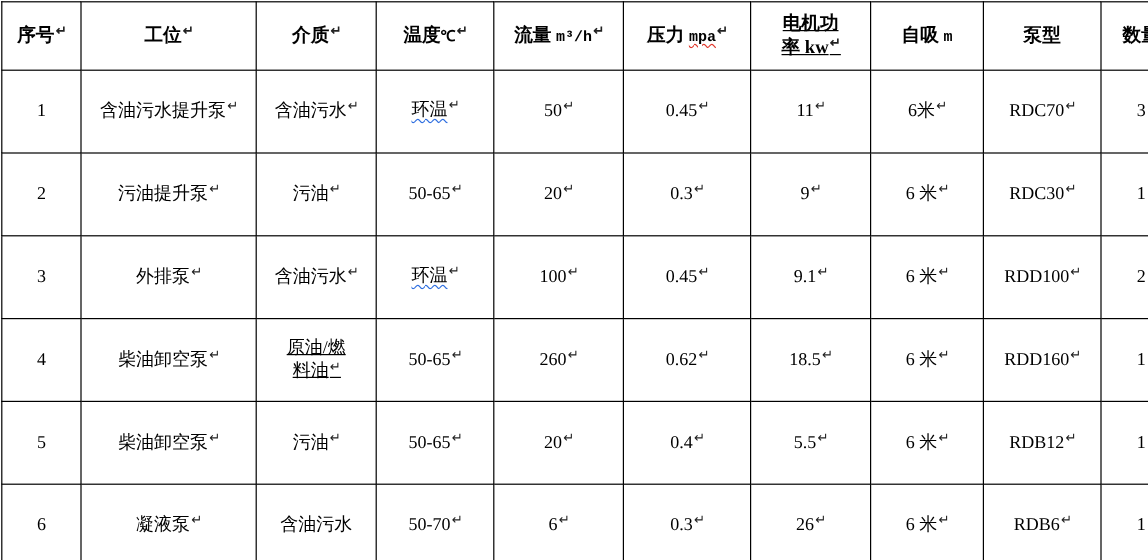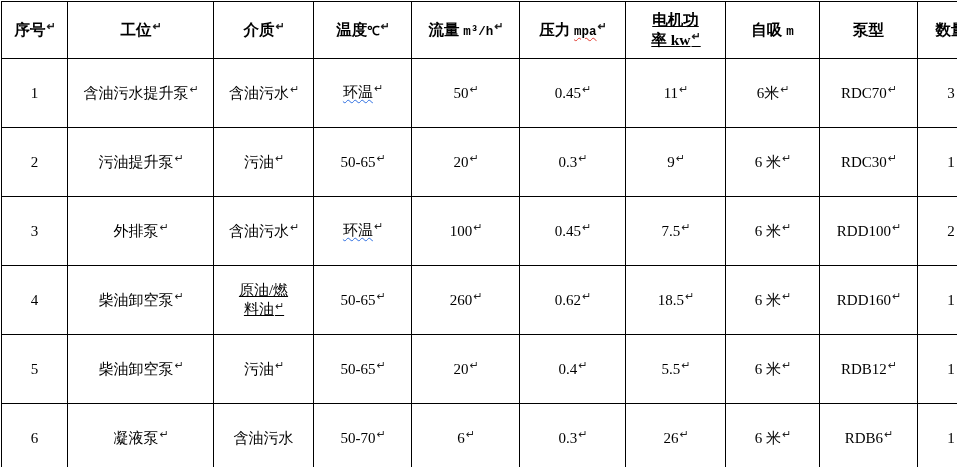--- a/index.html
+++ b/index.html
@@ -232,21 +232,21 @@
         <td>
             <span class="cellwrap"><span class="wavy-blue">环温</span><span class="pmark">↵</span></span>
           </td>
         <td>
             <span class="cellwrap"><span>100</span><span class="pmark">↵</span></span>
           </td>
         <td>
             <span class="cellwrap"><span>0.45</span><span class="pmark">↵</span></span>
           </td>
         <td>
-            <span class="cellwrap"><span>7.5</span><span class="pmark">↵</span></span>
+            <span class="cellwrap"><span>9.1</span><span class="pmark">↵</span></span>
           </td>
         <td>
             <span class="cellwrap"><span>6 米</span><span class="pmark">↵</span></span>
           </td>
         <td>
             <span class="cellwrap"><span>RDD100</span><span class="pmark">↵</span></span>
           </td>
         <td>
             <span class="cellwrap"><span>2</span></span>
           </td>

